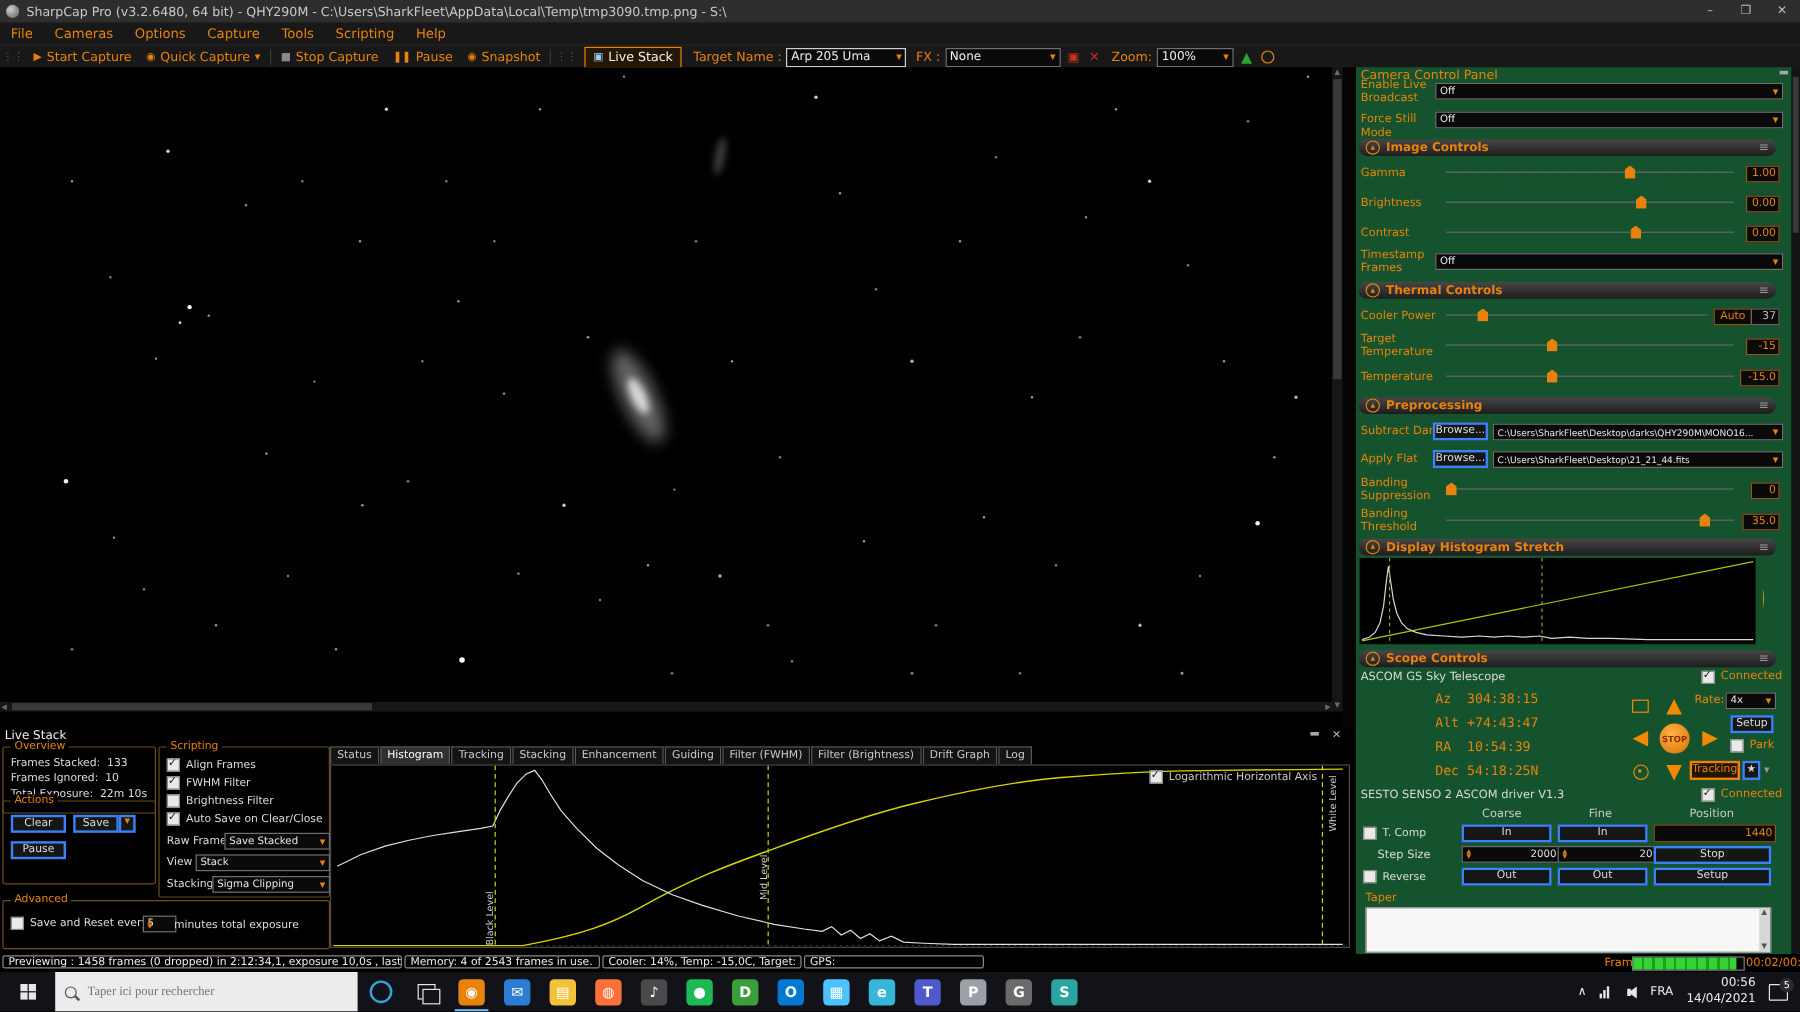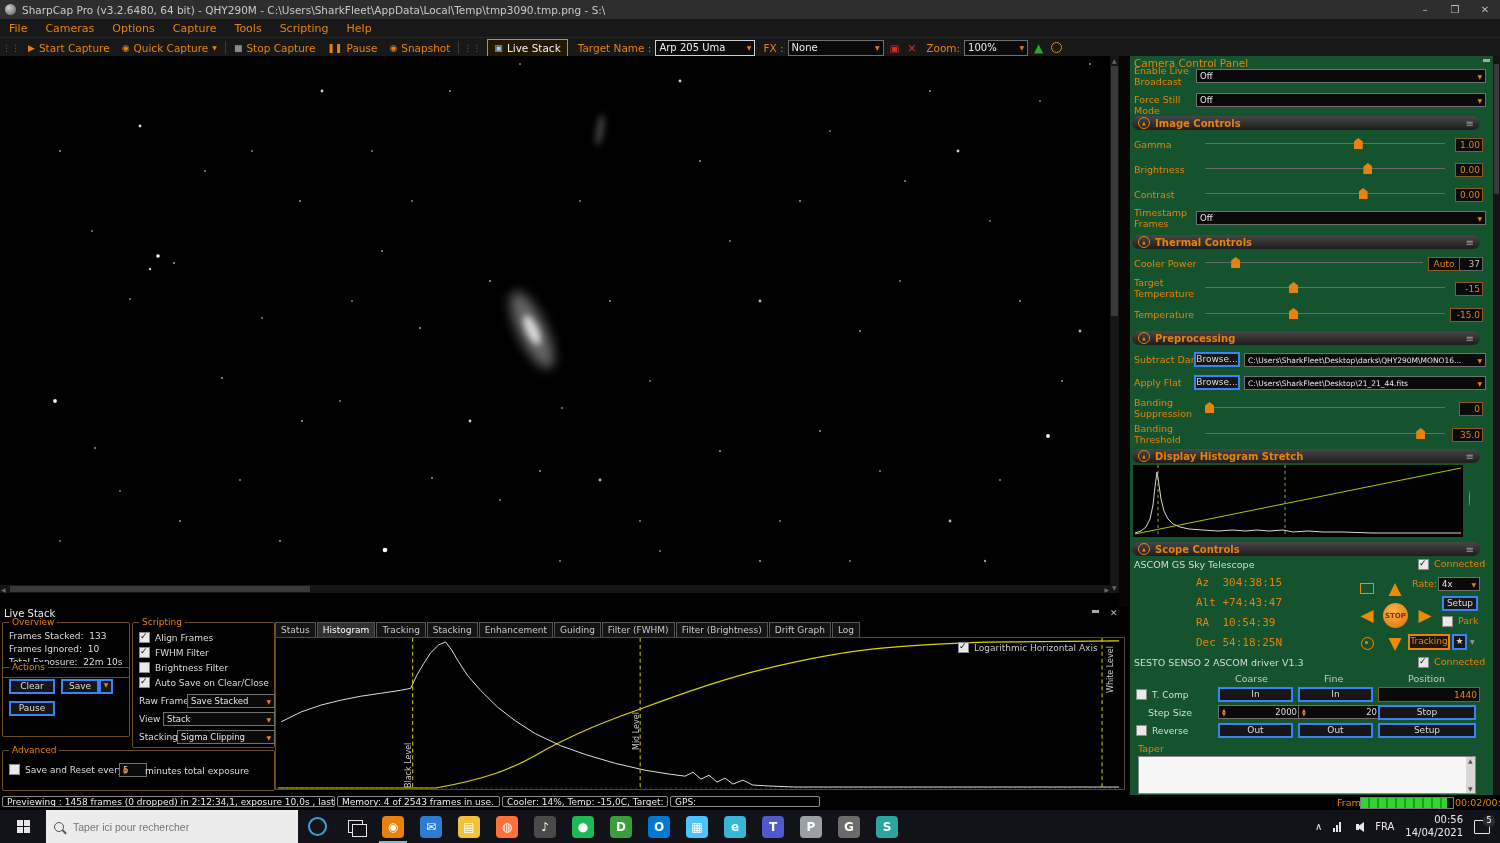--- a/index.html
+++ b/index.html
@@ -75,21 +75,21 @@
   .statusbar{left:0;top:795px;width:1500px;height:15px;background:#000;}
   .seg{position:absolute;top:1px;height:11px;border:1px solid #8a8a8a;border-radius:2px;color:#ececec;font-size:9px;display:flex;align-items:center;padding:0 4px;white-space:nowrap;overflow:hidden;box-sizing:border-box;}
   
   .taskbar{left:0;top:810px;width:1500px;height:33px;background:#121318;display:flex;align-items:center;}
   .start{width:46px;height:33px;display:flex;align-items:center;justify-content:center;}
   .winlogo{display:grid;grid-template-columns:6px 6px;grid-template-rows:6px 6px;gap:1px;}
   .winlogo div{background:#e6e6e6;}
   .search{width:252px;height:33px;background:#ececec;display:flex;align-items:center;padding:0 8px;box-sizing:border-box;gap:7px;}
   .searchico{width:8px;height:8px;border:1.5px solid #555;border-radius:50%;position:relative;flex:none;}
   .searchico::after{content:"";position:absolute;width:5px;height:1.5px;background:#555;transform:rotate(45deg);right:-4px;bottom:-2px;}
-  .search input{border:none;background:transparent;font-size:10.5px;width:100%;outline:none;color:#333;font-family:Liberation Sans, sans-serif;}
+  .search input{border:none;background:transparent;font-size:10.5px;width:100%;outline:none;color:#333;font-family:Liberation Serif, serif;}
   .tbico{width:38px;height:33px;display:flex;align-items:center;justify-content:center;position:relative;}
   .cortana{width:15px;height:15px;border-radius:50%;border:2px solid #35a3d8;}
   .taskview{width:13px;height:11px;border:1px solid #e6e6e6;position:relative;background:#121318;}
   .taskview::after{content:"";position:absolute;left:3px;top:3px;width:13px;height:11px;border:1px solid #e6e6e6;background:#121318;}
   .tbapp{width:38px;height:33px;display:flex;align-items:center;justify-content:center;position:relative;}
   .tbapp.active::after{content:"";position:absolute;left:5px;right:5px;bottom:0;height:2px;background:#76b9ed;}
   .tbglyph{width:22px;height:22px;border-radius:4px;display:flex;align-items:center;justify-content:center;font-size:12px;color:#fff;font-weight:bold;}
   .tray{margin-left:auto;display:flex;align-items:center;gap:11px;padding-right:10px;color:#ececec;font-size:10px;}
   .netbars{display:flex;align-items:flex-end;gap:1px;}
   .netbars div{width:2px;background:#e6e6e6;}

